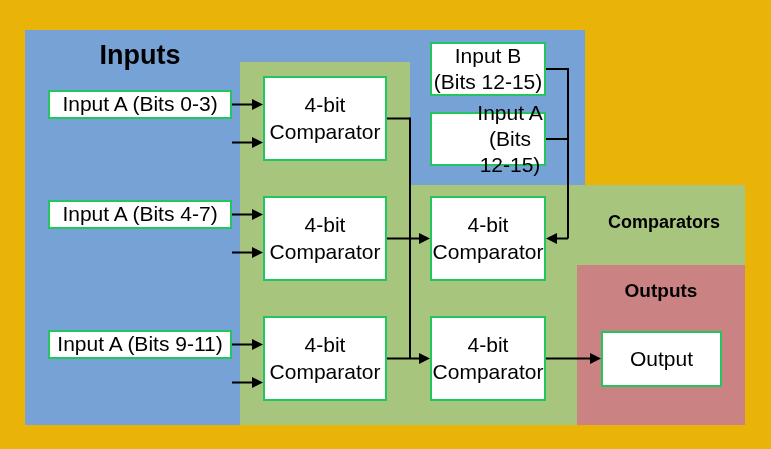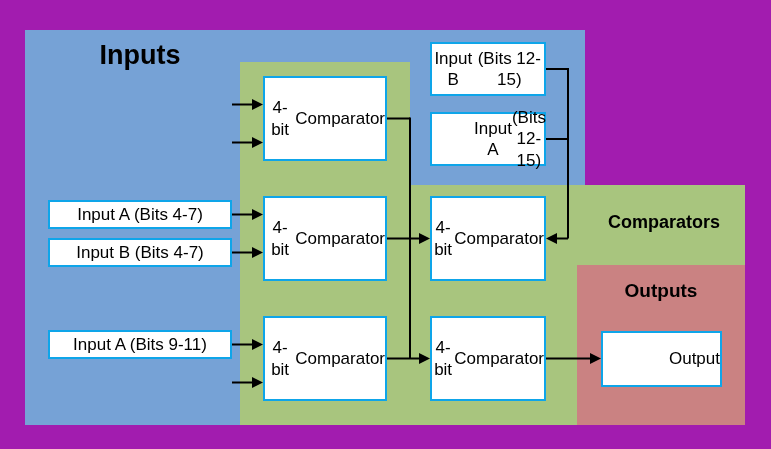--- a/index.html
+++ b/index.html
@@ -1,43 +1,43 @@
 <!DOCTYPE html>
 <html><head>
 <meta charset="utf-8">
 <style>
   * { box-sizing: border-box; }
   html, body { margin: 0; padding: 0; background: #ffffff; }
   .canvas {
     position: relative;
     width: 771px;
     height: 449px;
-    background: #a21caf;
+    background: #eab308;
     font-family: "Liberation Sans", sans-serif;
     color: #000;
     overflow: hidden;
   }
   .region { position: absolute; }
   .region-title {
     position: absolute;
     font-weight: 700;
     text-align: center;
     color: #000;
   }
   .wires { position: absolute; left: 0; top: 0; }
   .box {
     position: absolute;
     background: #ffffff;
-    border: 2px solid #0ea5e9;
+    border: 2px solid #22c55e;
     display: flex;
-    flex-direction: row;
+    flex-direction: column;
     align-items: center;
     justify-content: center;
     text-align: center;
-    font-size: 17px;
+    font-size: 21px;
     line-height: 1.25;
   }
   .box span { display: block; }
 </style>
 </head>
 <body>
 
 <div class="canvas">
 
   <div class="region" style="left: 25px; top: 30px; width: 560px; height: 395px; background: rgb(118, 162, 214);"></div>
@@ -106,25 +106,25 @@
         <polygon points="546,238.5 557,233 557,244" stroke="none"></polygon>
       </g>
 
       <g>
         <line x1="546" y1="358.5" x2="592" y2="358.5"></line>
         <polygon points="601,358.5 590,353 590,364" stroke="none"></polygon>
       </g>
     </g>
   </svg>
 
+  <div class="box" style="left:48px; top:90px; width:184px; height:29px;">
+    <span>Input A (Bits 0-3)</span>
+  </div>
   <div class="box" style="left:48px; top:200px; width:184px; height:29px;">
     <span>Input A (Bits 4-7)</span>
-  </div>
-  <div class="box" style="left:48px; top:238px; width:184px; height:29px;">
-    <span>Input B (Bits 4-7)</span>
   </div>
   <div class="box" style="left:48px; top:330px; width:184px; height:29px;">
     <span>Input A (Bits 9-11)</span>
   </div>
 
   <div class="box" style="left:430px; top:42px; width:116px; height:54px;">
     <span>Input B</span>
     <span>(Bits 12-15)</span>
   </div>
   <div class="box" style="left:430px; top:112px; width:116px; height:54px;padding-left:44px;">
@@ -147,17 +147,17 @@
 
   <div class="box" style="left:430px; top:196px; width:116px; height:85px;">
     <span>4-bit</span>
     <span>Comparator</span>
   </div>
   <div class="box" style="left:430px; top:316px; width:116px; height:85px;">
     <span>4-bit</span>
     <span>Comparator</span>
   </div>
 
-  <div class="box" style="left:601px; top:331px; width:121px; height:56px;justify-content:flex-end;">
+  <div class="box" style="left:601px; top:331px; width:121px; height:56px;">
     <span>Output</span>
   </div>
 
 </div>
 
 </body></html>

